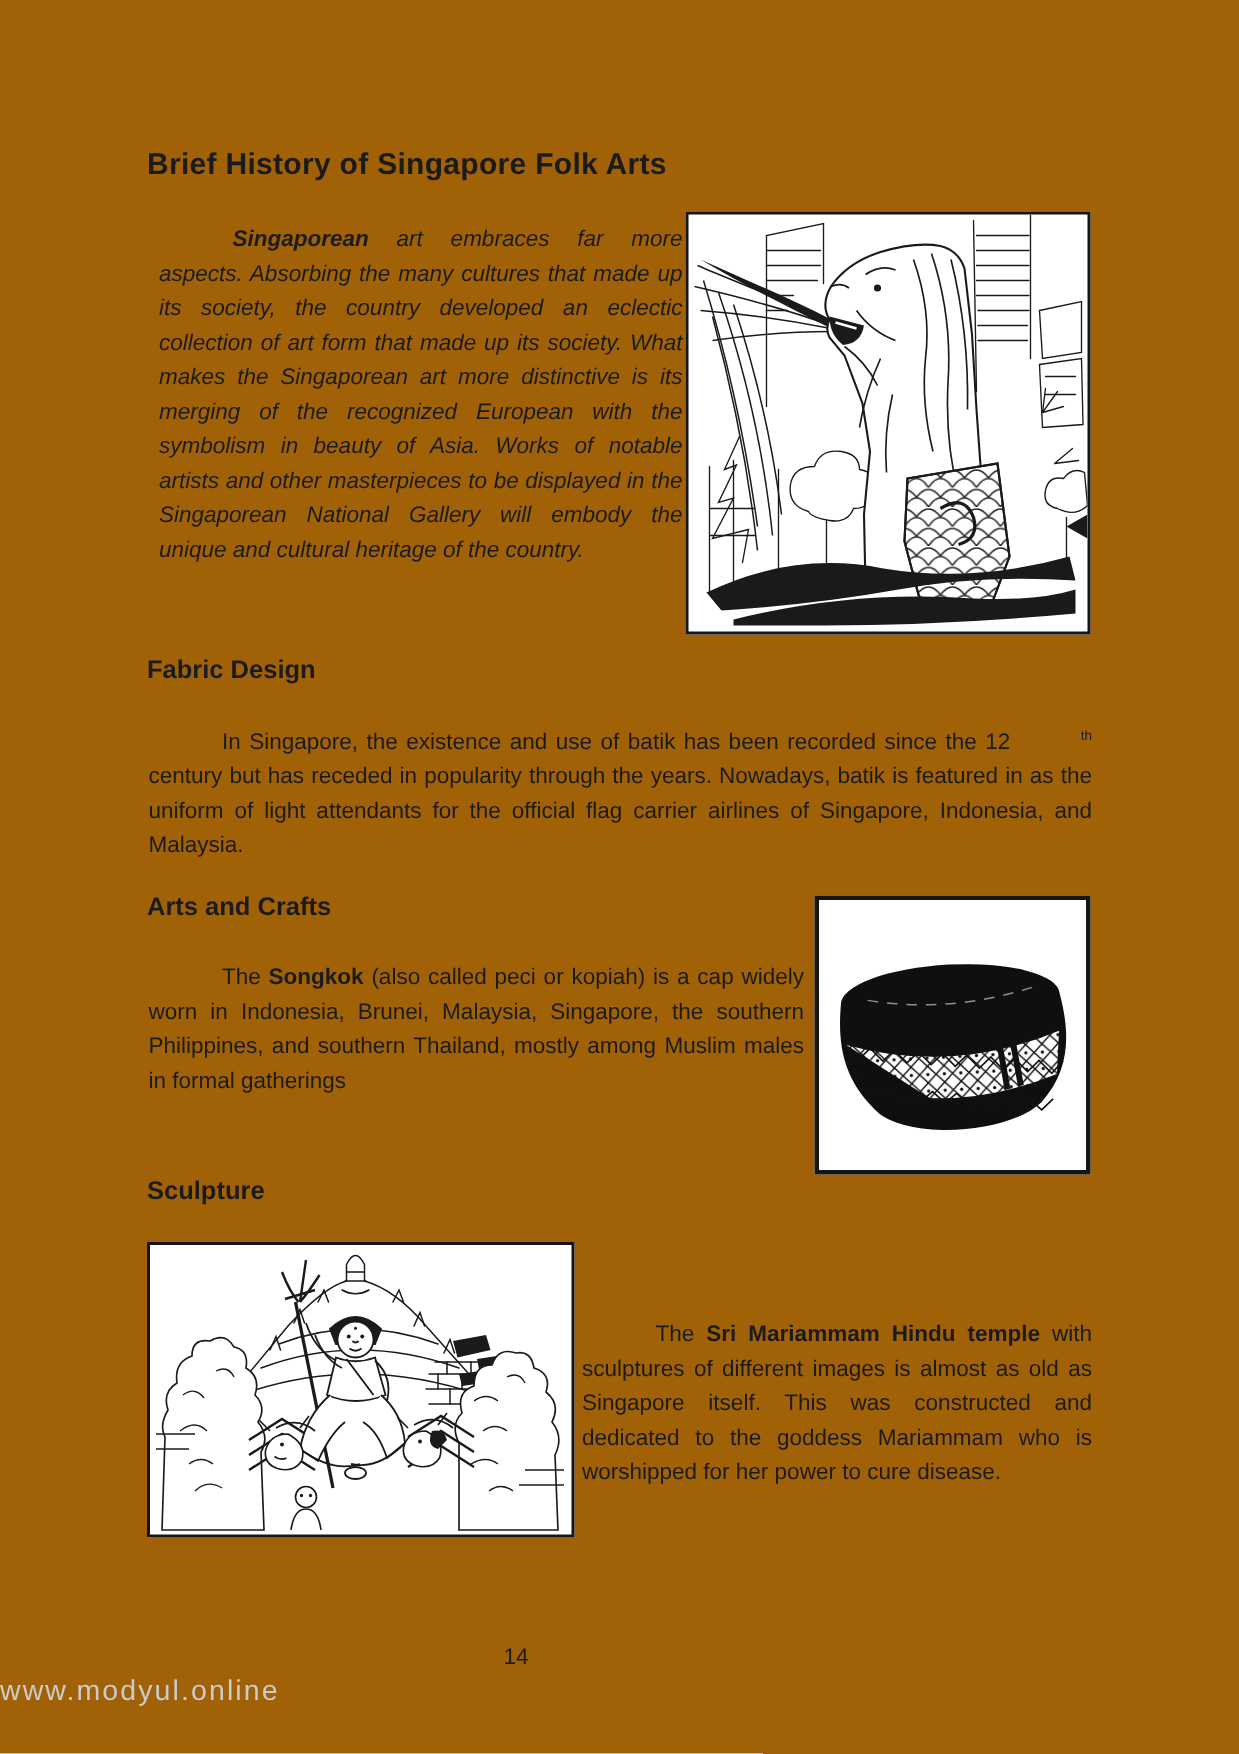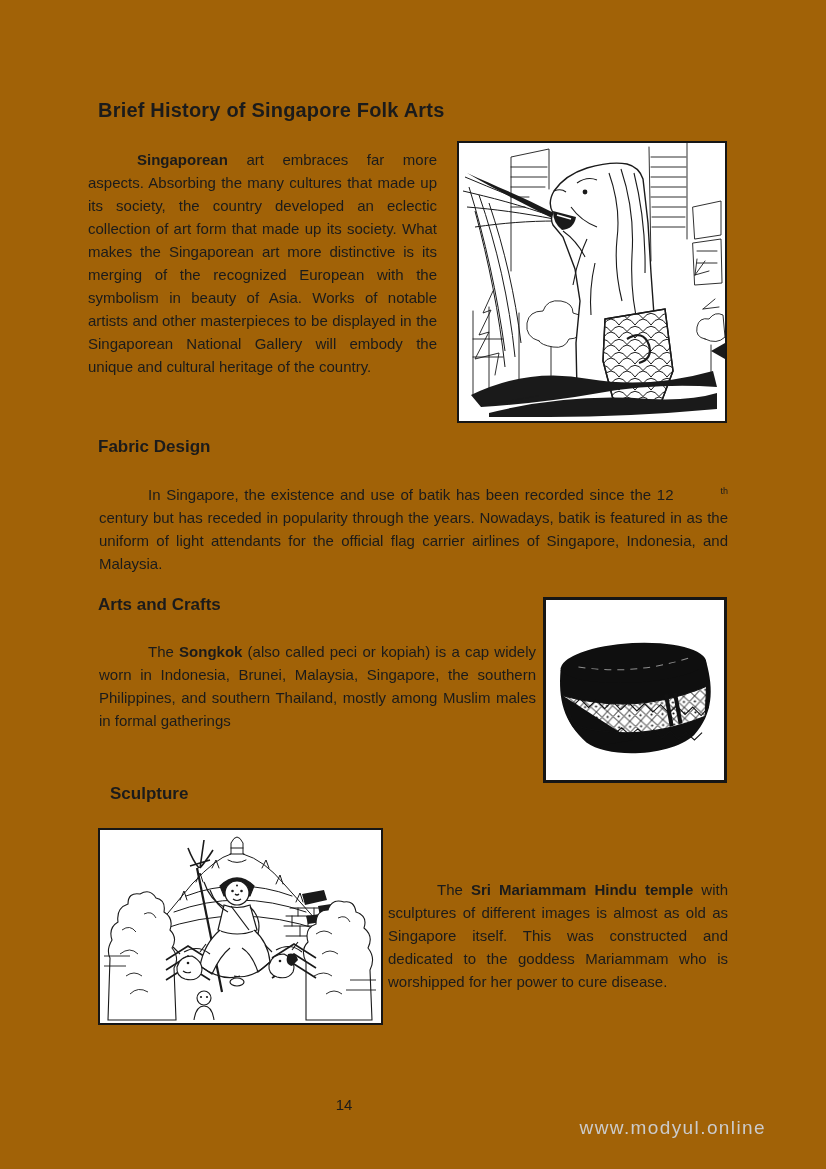--- a/index.html
+++ b/index.html
@@ -6,39 +6,39 @@
   html,body { background:#ffffff; }
   .page {
     position:relative; width:826px; height:1169px; background:#a16207;
     font-family:"Liberation Sans", sans-serif; color:#1b1b1b; overflow:hidden;
   }
   .abs { position:absolute; }
   .doc-title { left:98px; top:99px; font-size:20px; font-weight:bold; letter-spacing:0.2px; }
   .section-heading { font-size:17px; font-weight:bold; }
   .h-fabric { left:98px; top:437px; }
   .h-arts { left:98px; top:595px; }
-  .h-sculpture { left:98px; top:784px;margin-left:12px; }
+  .h-sculpture { left:98px; top:784px; }
   .body-para {
     font-size:15px; line-height:23px; text-align:justify; text-indent:49px; color:#1b1b1b;
   }
-  .intro-para { left:88px; top:148px; width:349px; }
+  .intro-para { left:106px; top:148px; width:349px;font-style:italic; }
   .fabric-para { left:99px; top:483px; width:629px; }
   .arts-para { left:99px; top:640px; width:437px; }
   .sculpture-para { left:388px; top:832px; width:340px;margin-top:46px; }
   .run-bold { font-weight:bold; }
   .run-italic { }
   .body-para sup { font-size:0.6em; line-height:0; vertical-align:super;margin-left:47px; }
   .img-frame { background:#ffffff; }
   .merlion-frame { left:457px; top:141px; width:270px; height:282px; border:2px solid #161616; }
   .songkok-frame { left:543px; top:597px; width:184px; height:186px; border:3px solid #161616; }
   .temple-frame { left:98px; top:828px; width:285px; height:197px; border:2px solid #161616; }
   .img-frame svg { display:block; width:100%; height:100%; }
   .page-number { left:0; top:1096px; width:688px; text-align:center; font-size:15px; }
   .watermark {
-    left:0; top:1117px; width:766px; text-align:right;
+    left:0; top:1117px; width:766px; text-align:left;
     font-size:19px; letter-spacing:1.4px; color:#cbcbcb;
   }
 </style>
 </head>
 <body>
 
 <div class="page">
 
   <h1 class="abs doc-title">Brief History of Singapore Folk Arts</h1>
 

